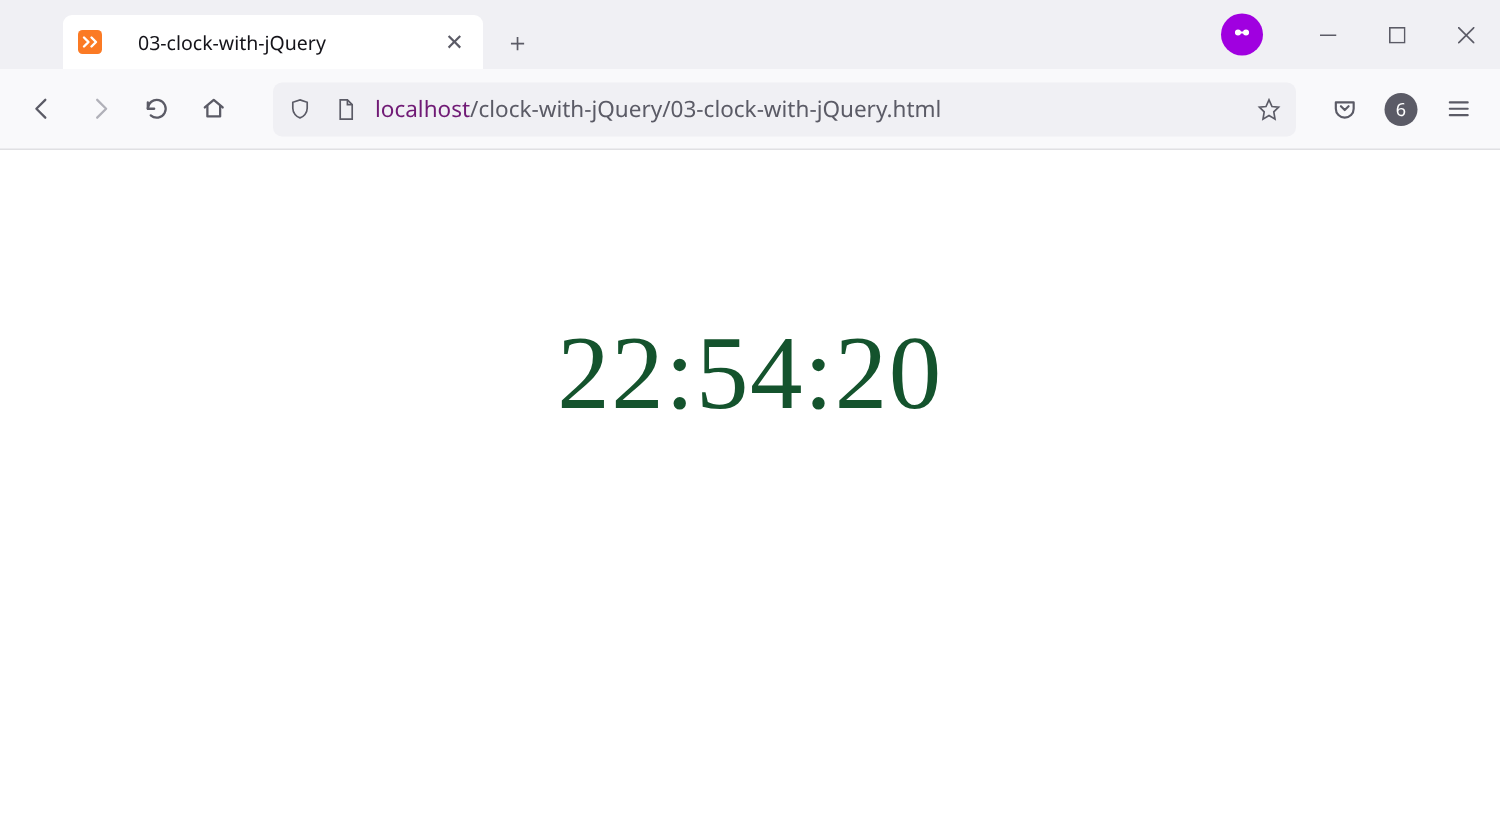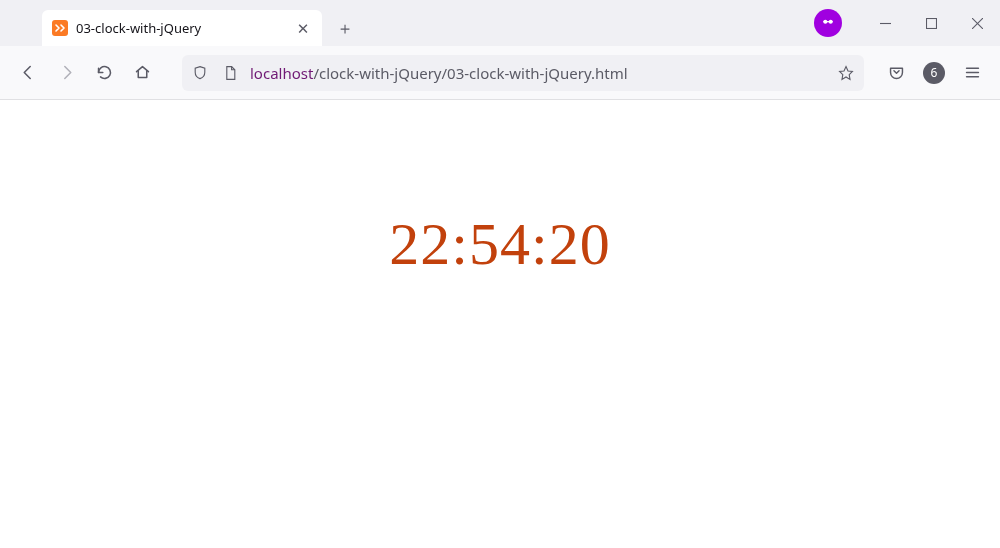--- a/index.html
+++ b/index.html
@@ -31,21 +31,21 @@
       color: #15141a;
     }
     .tab-favicon {
       width: 16px;
       height: 16px;
       display: flex;
       align-items: center;
       justify-content: center;
     }
     .tab-favicon svg { width: 16px; height: 16px; }
-    .tab-title { flex: 1; overflow: hidden; white-space: nowrap; text-overflow: ellipsis; }
+    .tab-title { flex: 1; overflow: hidden; white-space: nowrap; text-overflow: ellipsis; margin-left: 16px; }
     .tab-close {
       width: 18px; height: 18px;
       display: flex; align-items: center; justify-content: center;
       font-size: 15px; color: #5b5b66;
       cursor: pointer;
       border-radius: 3px;
     }
     .newtab {
       width: 30px; height: 30px;
       margin-left: 8px;
@@ -142,23 +142,23 @@
       cursor: pointer;
     }
     .content {
       width: 1000px;
       padding-top: 110px;
       display: flex;
       justify-content: center;
     }
     .clock {
       font-family: "Times New Roman", Times, serif;
-      font-size: 60px;
+      font-size: 70px;
       font-weight: 400;
-      color: #c2410c;
+      color: #14532d;
       letter-spacing: 1px;
     }
   </style>
 </head>
 <body>
 
 <div class="titlebar">
   <div class="tab">
     <span class="tab-favicon">
       <svg viewBox="0 0 16 16">

